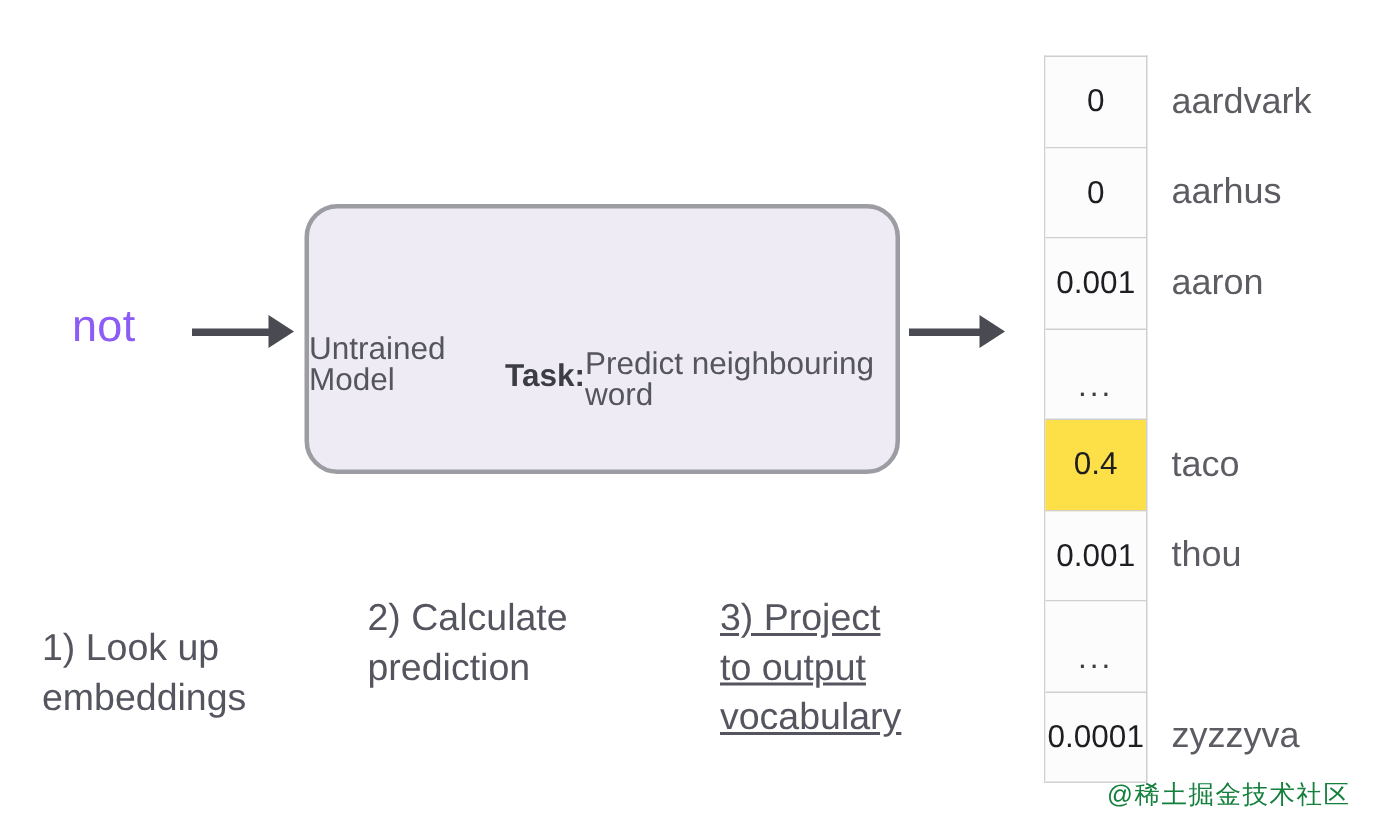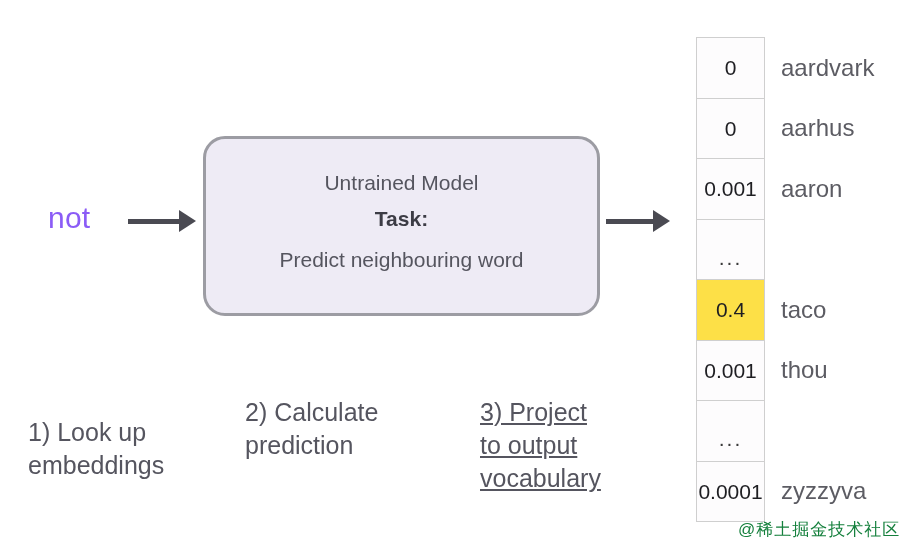--- a/index.html
+++ b/index.html
@@ -67,21 +67,21 @@
     position: absolute;
     left: 203px;
     top: 136px;
     width: 397px;
     height: 180px;
     box-sizing: border-box;
     background: #eeebf5;
     border: 3px solid #9c9ca3;
     border-radius: 22px;
     display: flex;
-    flex-direction: column;
+    flex-direction: row;
     align-items: center;
     justify-content: flex-start;
     padding-top: 33px;
   }
   #model-title {
     font-size: 21px;
     color: #55555f;
     line-height: 1;
   }
   #model-task-label {

